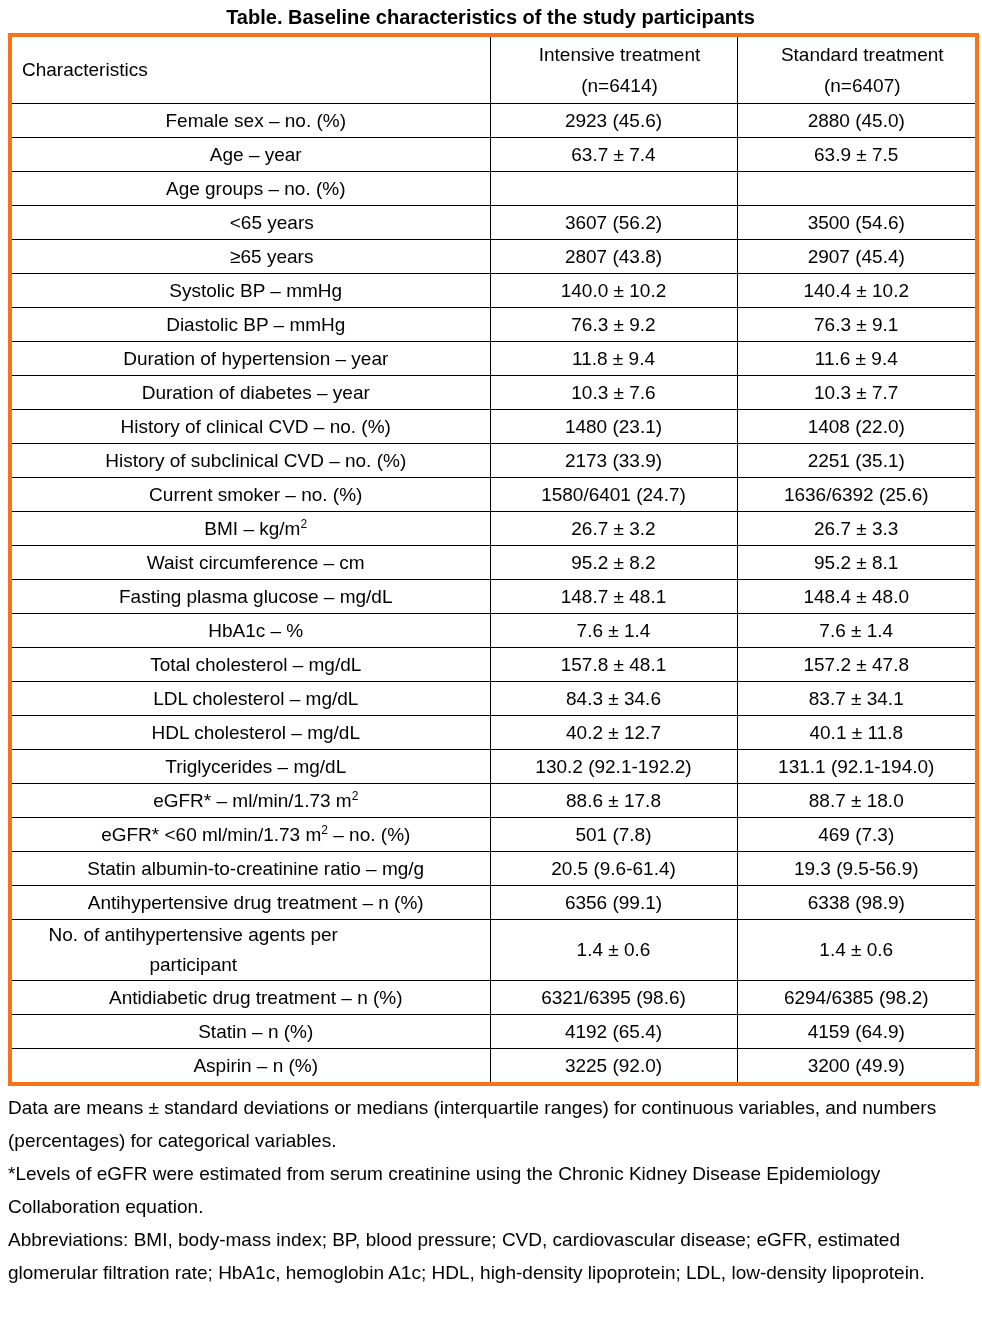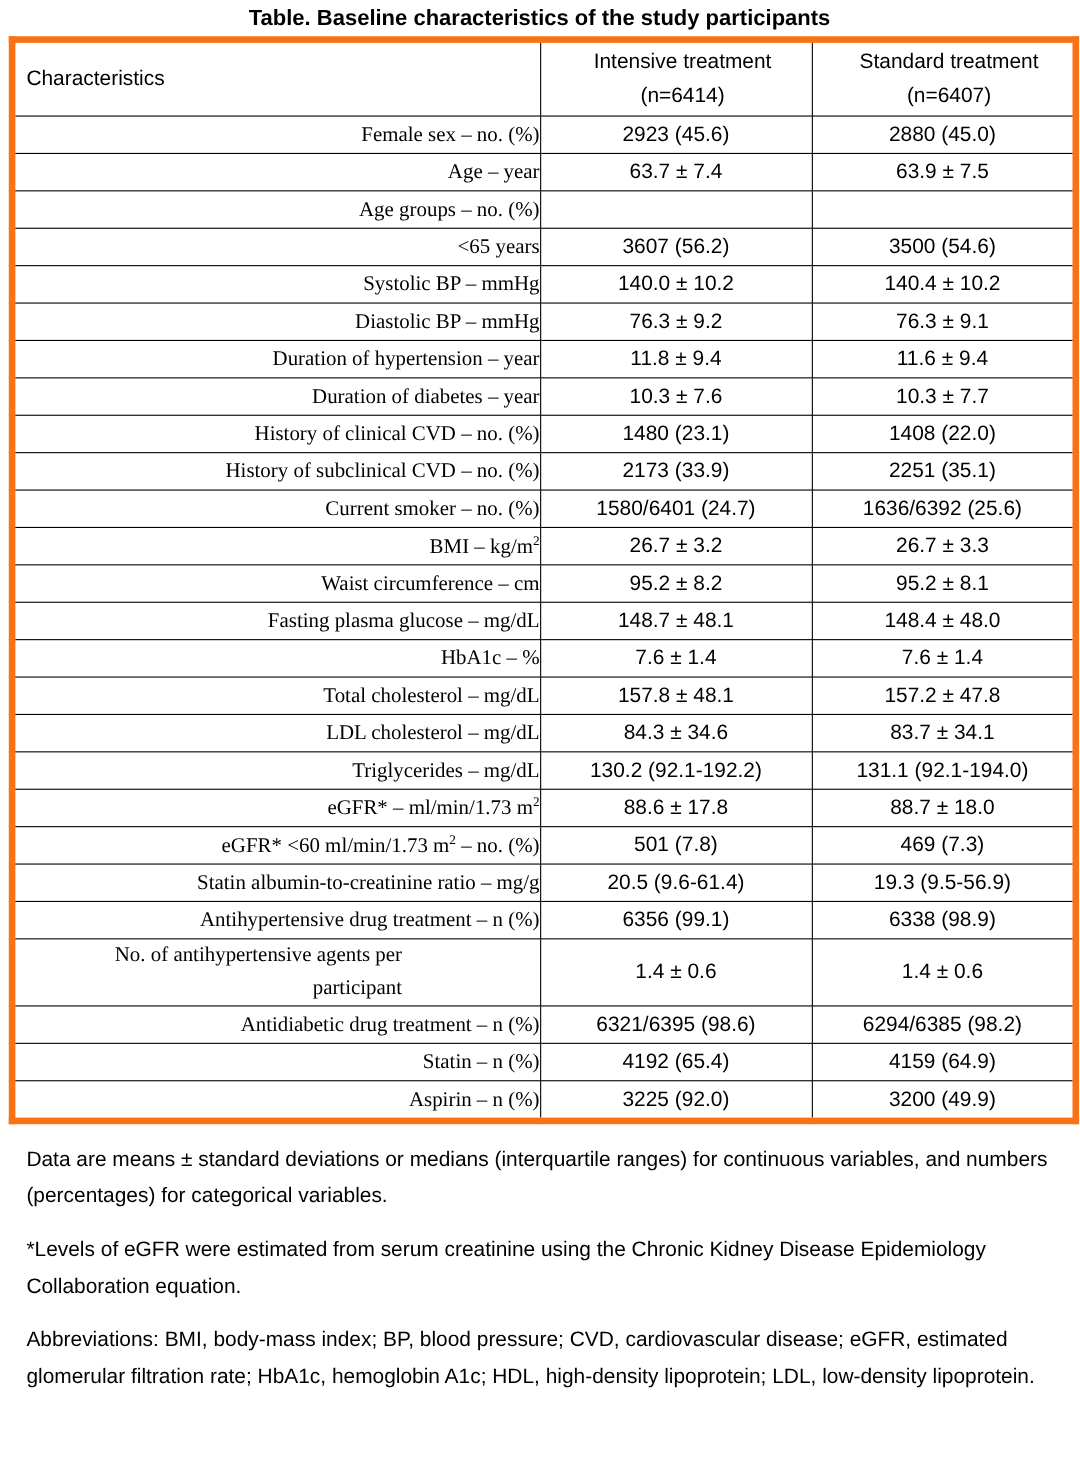--- a/index.html
+++ b/index.html
@@ -21,21 +21,21 @@
     font-weight: bold;
     margin: 2px 0 4px 1px;
     letter-spacing: 0px;
     text-align: center;
   }
   table.baseline {
     border-collapse: collapse;
     table-layout: fixed;
     width: 967px;
     margin-left: 3px;
-    border: 6px solid #f97316;
+    border: 4px solid #f97316;
   }
   col.c1 { width: 480px; }
   col.c2 { width: 247px; }
   col.c3 { width: 240px; }
   th, td {
     border: 1.5px solid #000;
     font-size: 19px;
     font-weight: normal;
     vertical-align: middle;
     padding: 0;
@@ -45,37 +45,36 @@
     padding-left: 10px;
     height: 66px;
   }
   th.treat-head {
     text-align: center;
     height: 66px;
     line-height: 31px;
     padding-left: 12px;
   }
   td.label {
-    text-align: right;
+    text-align: center;
     padding-left: 10px;
     height: 33px;
-    font-family: Liberation Serif, serif;
   }
   td.label.indent { padding-left: 42px; }
   td.val { text-align: center; }
   tr.tall td { height: 60px; }
   tr.tall td.label { padding-right: 125px; line-height: 30px; }
   sup { font-size: 12px; }
   .footnotes {
     font-size: 19px;
     line-height: 33px;
     margin: 5px 0 0 3px;
     width: 962px;
   }
-  .footnotes p { margin: 16px; }
+  .footnotes p { margin: 0; }
 </style>
 </head>
 <body>
 
 <div class="page">
 
   <div class="table-title">Table. Baseline characteristics of the study participants</div>
 
   <table class="baseline">
     <colgroup>
@@ -111,20 +110,25 @@
           <td class="label">Age groups – no. (%)</td>
           <td class="val"></td>
           <td class="val"></td>
         </tr>
         <tr>
           <td class="label indent">&lt;65 years</td>
           <td class="val">3607 (56.2)</td>
           <td class="val">3500 (54.6)</td>
         </tr>
         <tr>
+          <td class="label indent">≥65 years</td>
+          <td class="val">2807 (43.8)</td>
+          <td class="val">2907 (45.4)</td>
+        </tr>
+        <tr>
           <td class="label">Systolic BP – mmHg</td>
           <td class="val">140.0 ± 10.2</td>
           <td class="val">140.4 ± 10.2</td>
         </tr>
         <tr>
           <td class="label">Diastolic BP – mmHg</td>
           <td class="val">76.3 ± 9.2</td>
           <td class="val">76.3 ± 9.1</td>
         </tr>
         <tr>
@@ -174,20 +178,25 @@
         </tr>
         <tr>
           <td class="label">Total cholesterol – mg/dL</td>
           <td class="val">157.8 ± 48.1</td>
           <td class="val">157.2 ± 47.8</td>
         </tr>
         <tr>
           <td class="label">LDL cholesterol – mg/dL</td>
           <td class="val">84.3 ± 34.6</td>
           <td class="val">83.7 ± 34.1</td>
+        </tr>
+        <tr>
+          <td class="label">HDL cholesterol – mg/dL</td>
+          <td class="val">40.2 ± 12.7</td>
+          <td class="val">40.1 ± 11.8</td>
         </tr>
         <tr>
           <td class="label">Triglycerides – mg/dL</td>
           <td class="val">130.2 (92.1-192.2)</td>
           <td class="val">131.1 (92.1-194.0)</td>
         </tr>
         <tr>
           <td class="label">eGFR* – ml/min/1.73 m<sup>2</sup></td>
           <td class="val">88.6 ± 17.8</td>
           <td class="val">88.7 ± 18.0</td>

